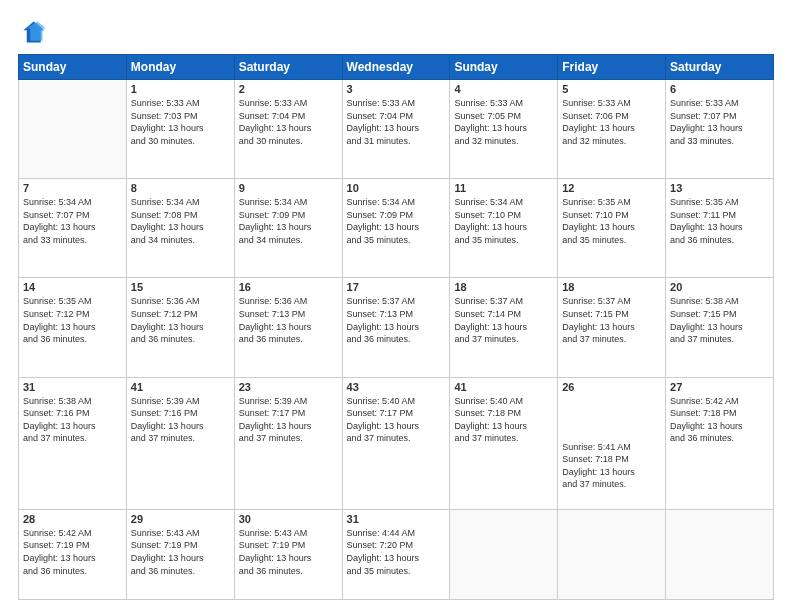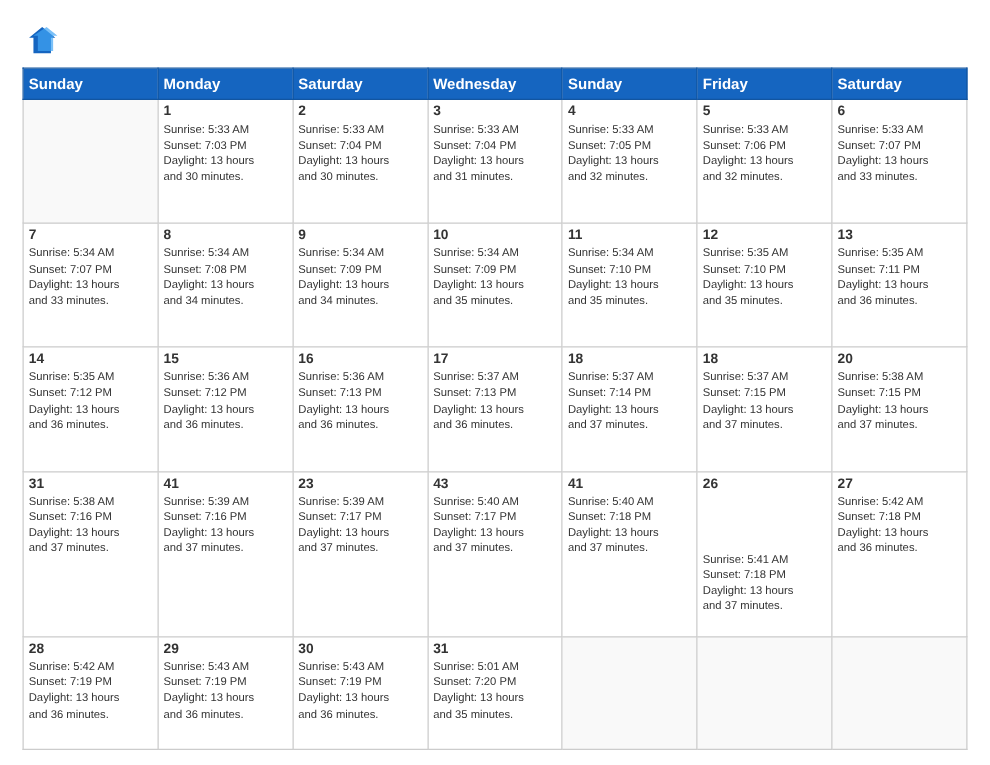--- a/index.html
+++ b/index.html
@@ -346,21 +346,21 @@
           </td>
           <td>
             <span class="day-number">30</span>
             <div class="day-info" style="white-space: pre-line;">Sunrise: 5:43 AM
 Sunset: 7:19 PM
 Daylight: 13 hours
 and 36 minutes.</div>
           </td>
           <td>
             <span class="day-number">31</span>
-            <div class="day-info" style="white-space: pre-line;">Sunrise: 5:01 AM
+            <div class="day-info" style="white-space: pre-line;">Sunrise: 4:44 AM
 Sunset: 7:20 PM
 Daylight: 13 hours
 and 35 minutes.</div>
           </td>
           <td class="empty-cell"></td>
           <td class="empty-cell"></td>
           <td class="empty-cell"></td>
         </tr>
       </tbody>
   </table>

